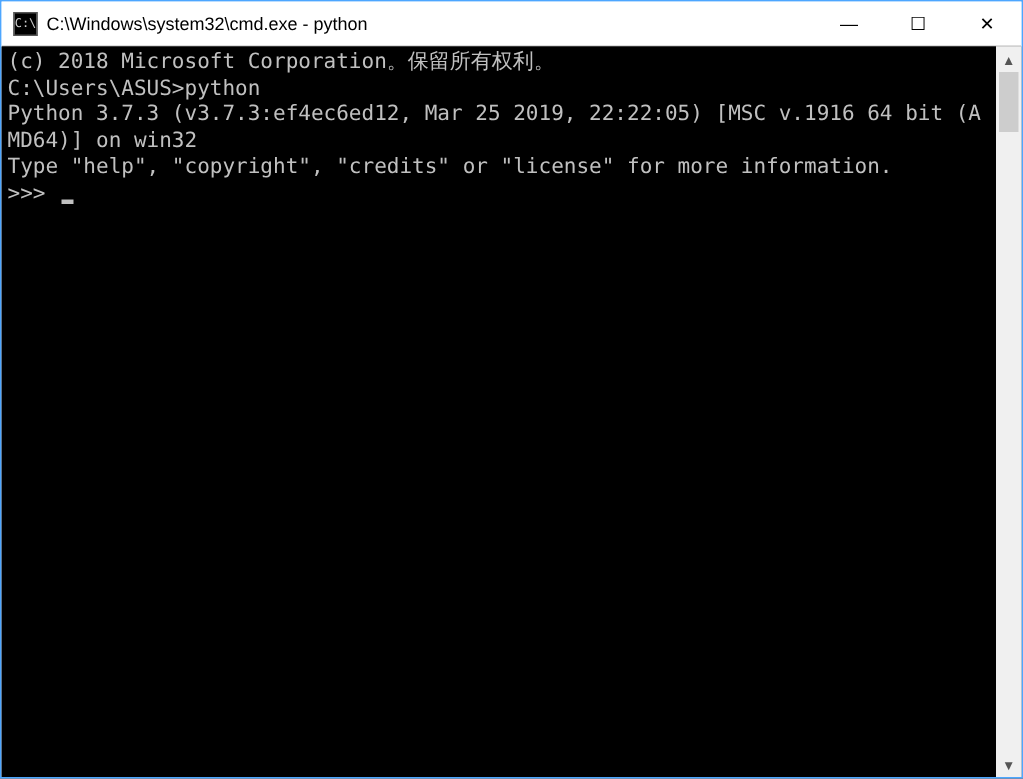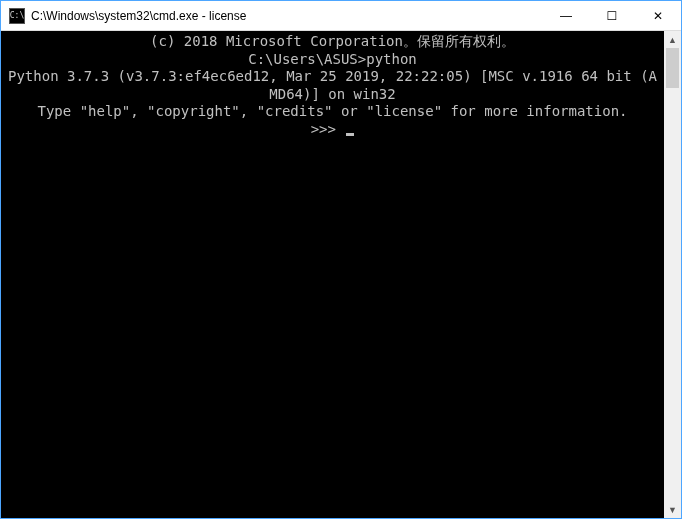--- a/index.html
+++ b/index.html
@@ -62,21 +62,20 @@
       flex: 1;
       background: #000;
       color: #c0c0c0;
       font-family: "NSimSun", "SimSun", "Consolas", monospace;
       font-size: 14px;
       line-height: 1.25;
       padding: 2px 4px;
       white-space: pre-wrap;
       word-break: break-all;
       overflow: hidden;
-      text-align: center;
     }
     .terminal .line { display: block; }
     .cursor {
       display: inline-block;
       width: 8px;
       height: 3px;
       background: #c0c0c0;
       vertical-align: bottom;
       margin-left: 2px;
       margin-bottom: 2px;
@@ -113,21 +112,21 @@
       height: 40px;
       background: #cdcdcd;
       cursor: pointer;
     }
   </style>
 </head>
 <body>
 
 <div class="titlebar">
   <div class="titlebar-icon">C:\</div>
-  <div class="titlebar-title">C:\Windows\system32\cmd.exe - license</div>
+  <div class="titlebar-title">C:\Windows\system32\cmd.exe - python</div>
   <div class="window-controls">
     <div class="window-btn">—</div>
     <div class="window-btn">☐</div>
     <div class="window-btn close">✕</div>
   </div>
 </div>
 
 <div class="terminal-wrapper">
   <div class="terminal" id="terminal"><span class="line">(c) 2018 Microsoft Corporation。保留所有权利。</span><span class="line"></span><span class="line">C:\Users\ASUS&gt;python</span><span class="line">Python 3.7.3 (v3.7.3:ef4ec6ed12, Mar 25 2019, 22:22:05) [MSC v.1916 64 bit (AMD64)] on win32</span><span class="line">Type "help", "copyright", "credits" or "license" for more information.</span><span class="line">&gt;&gt;&gt; <span class="cursor"></span></span></div>
   <div class="scrollbar">

